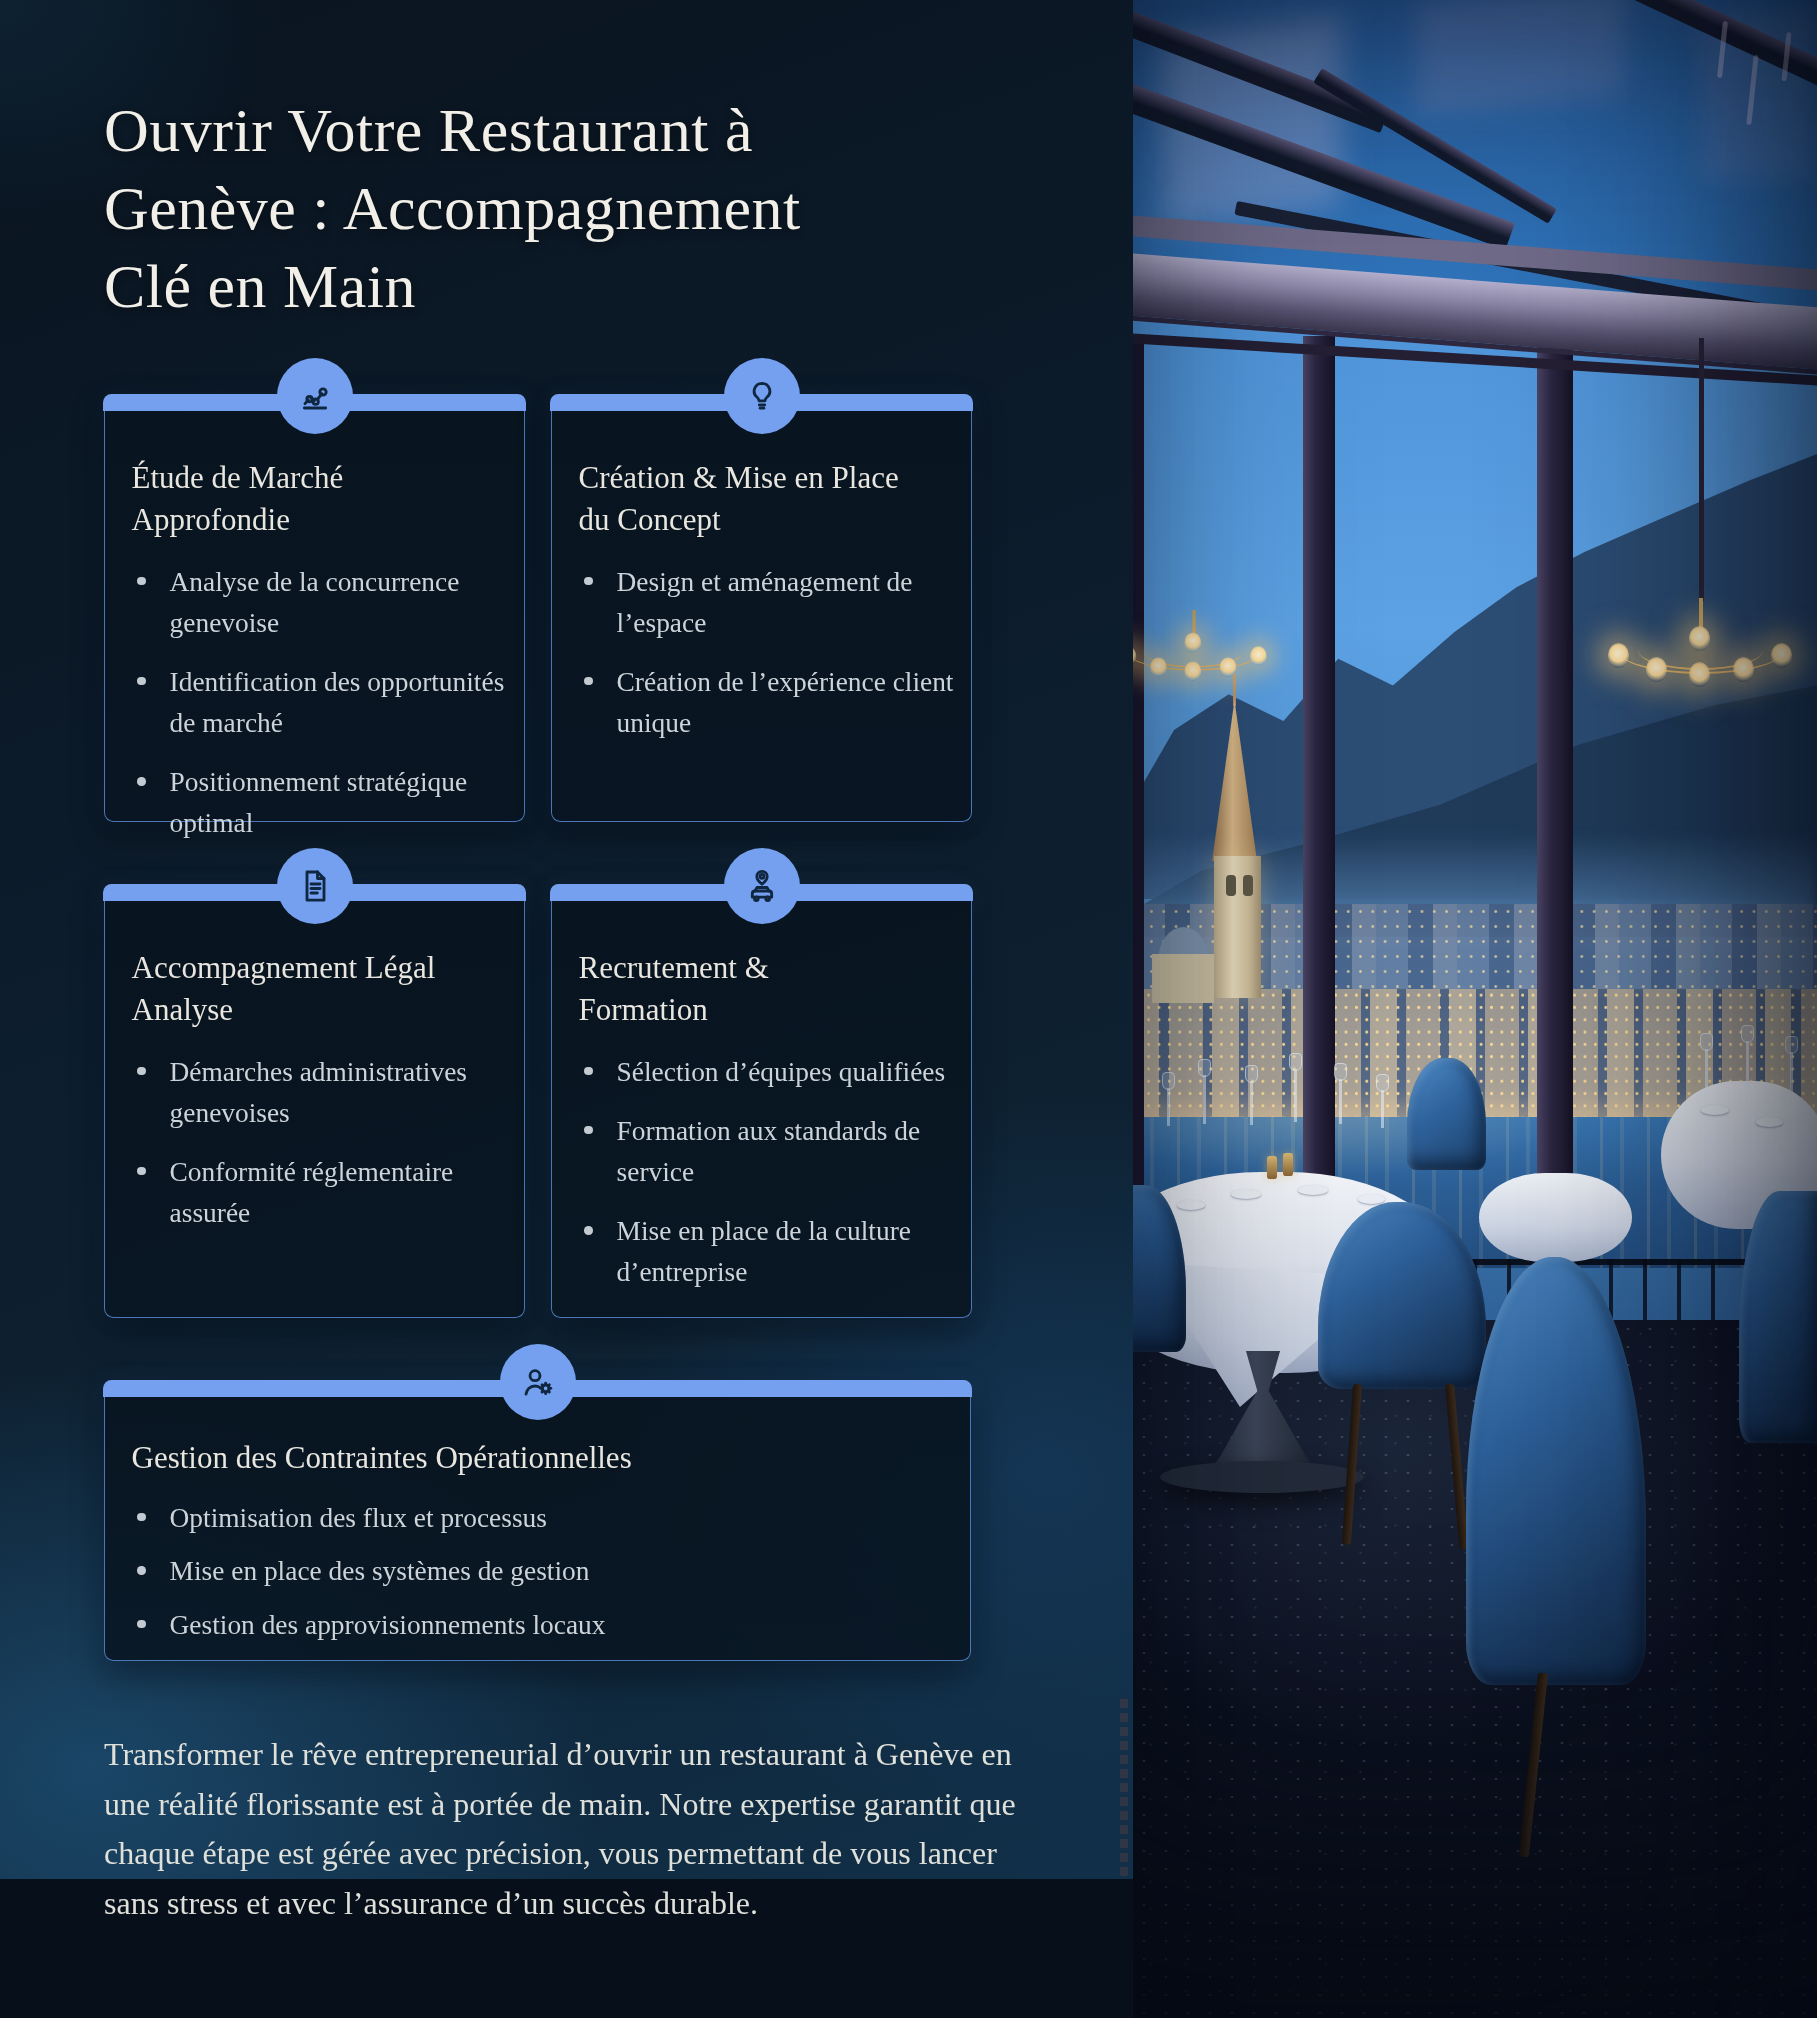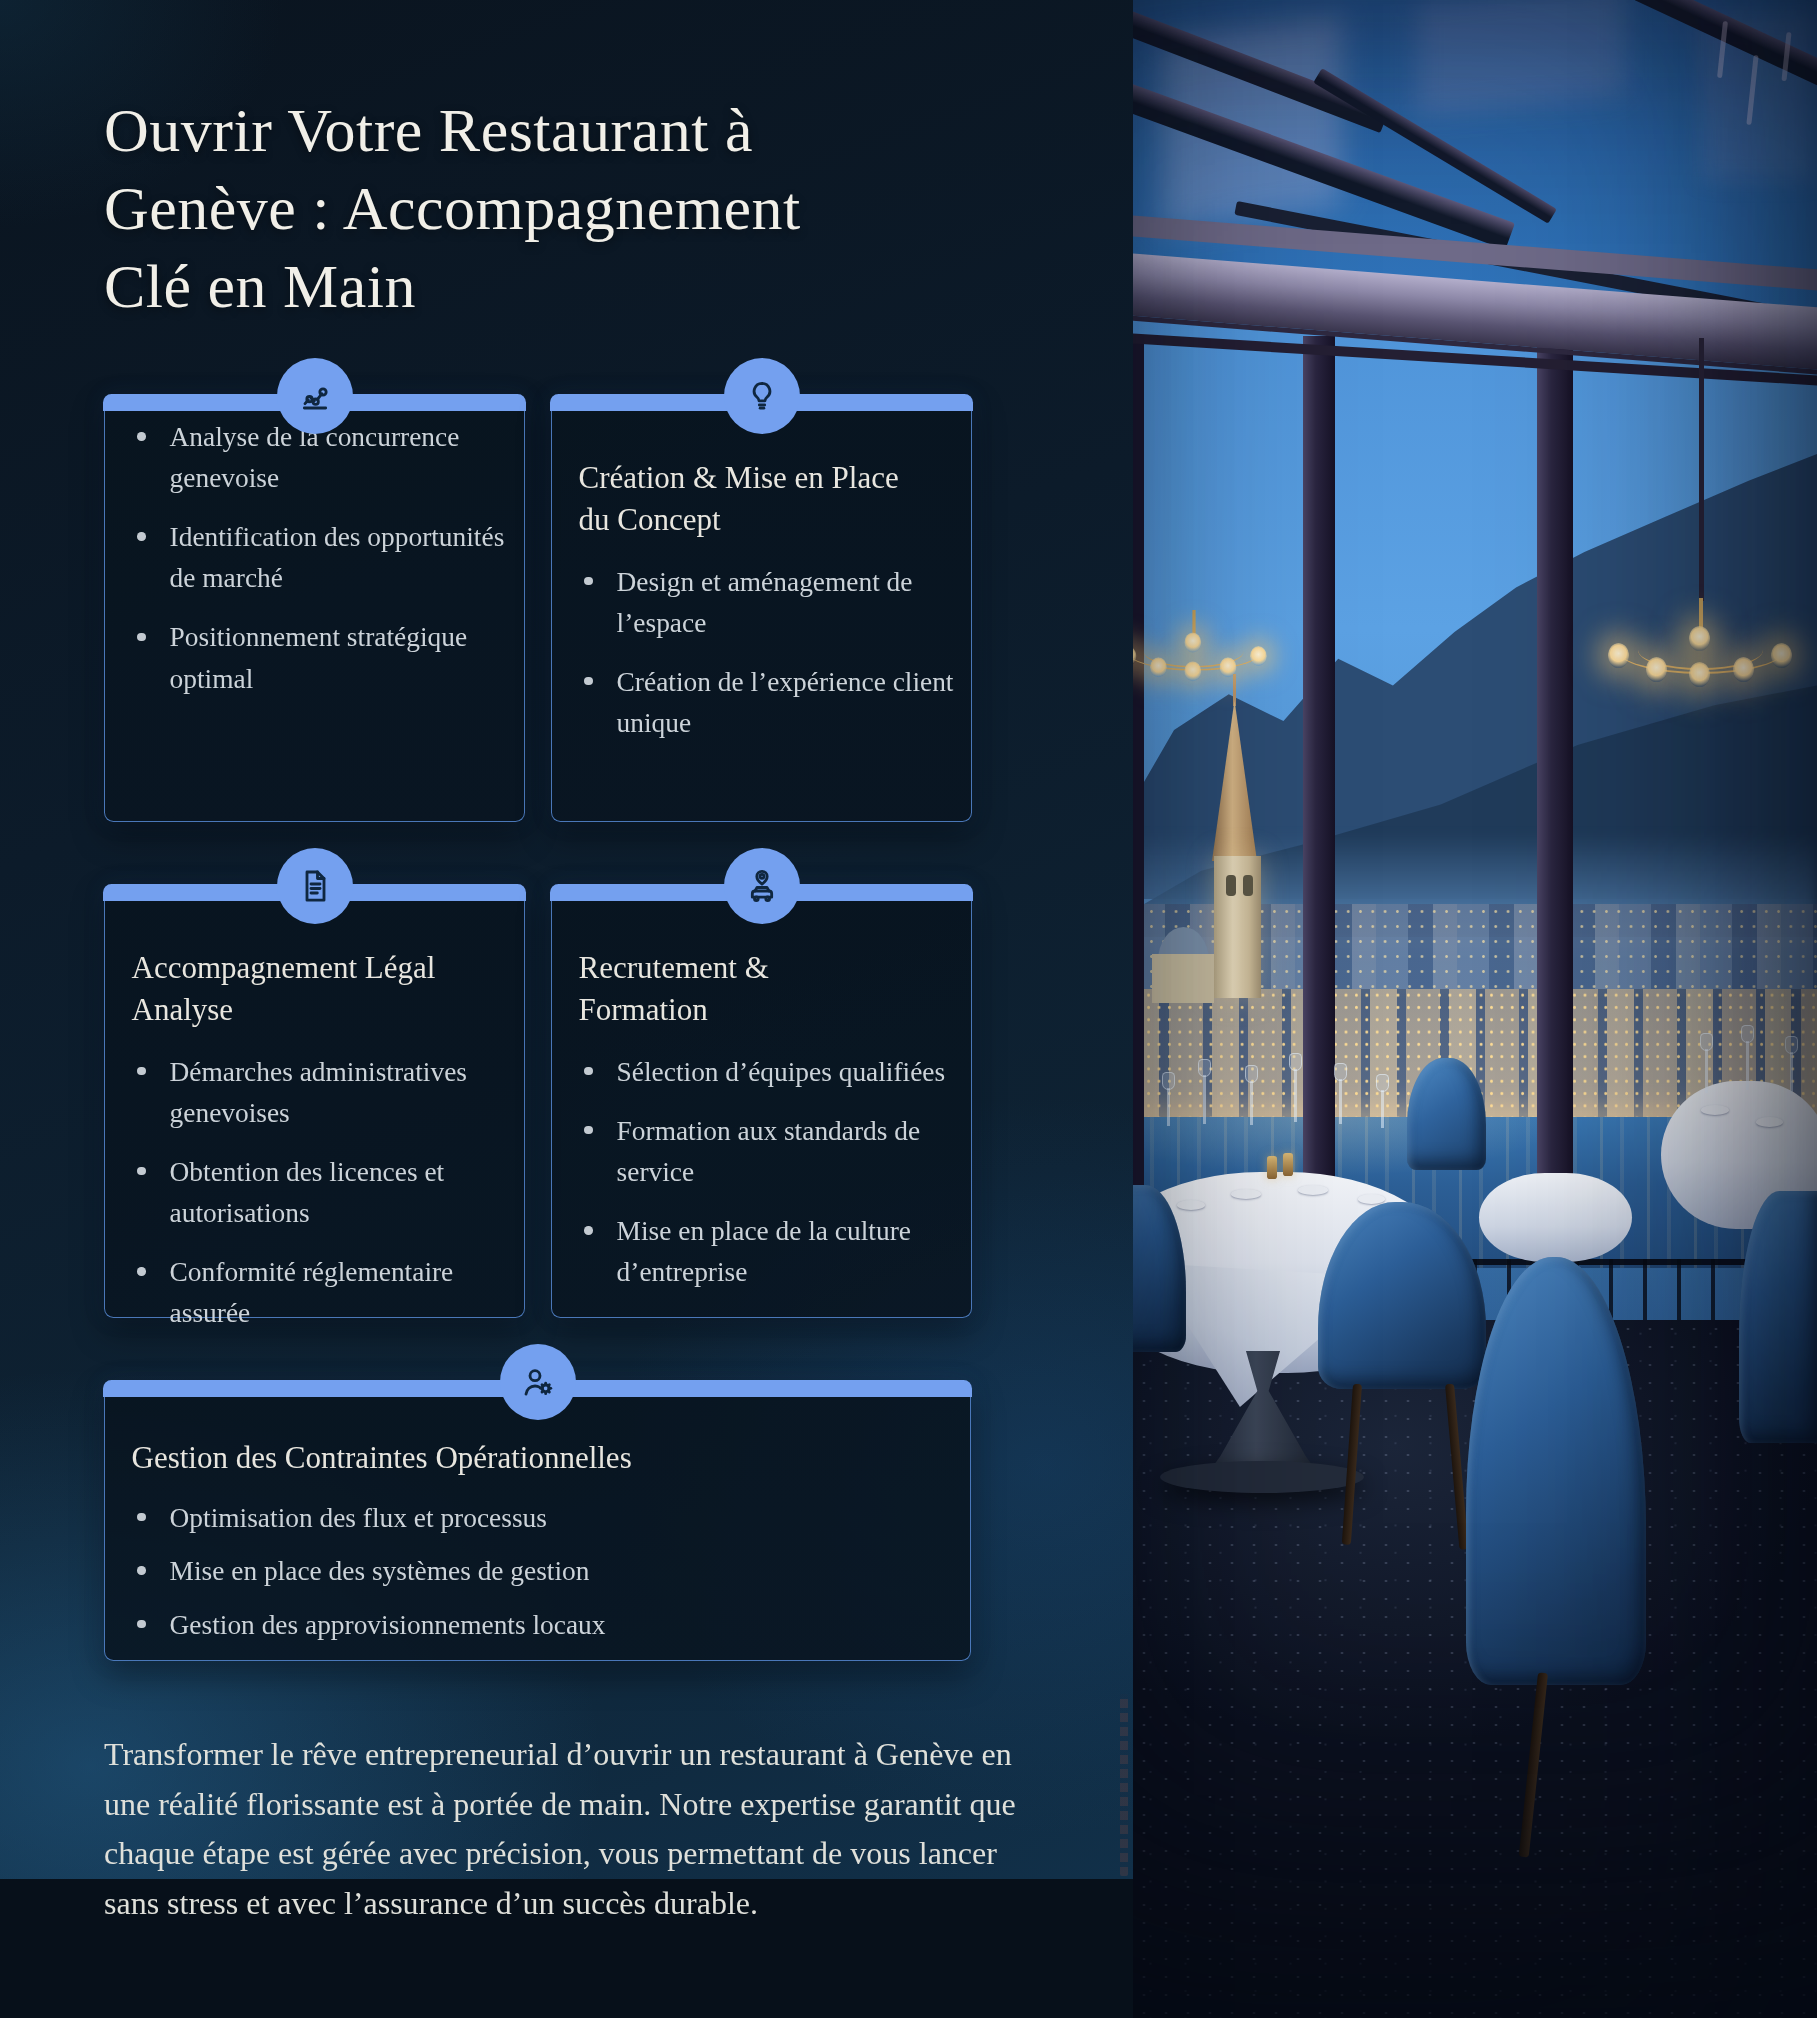--- a/index.html
+++ b/index.html
@@ -217,20 +217,24 @@
         <svg viewBox="0 0 24 24">
             <path d="M6 16.6l2-2.2"></path>
             <path d="M9.6 13.2l2 1.7"></path>
             <path d="M13.5 14l2.6-3.4"></path>
         <circle cx="8.7" cy="13.9" r="1.6"></circle>
             <circle cx="12.4" cy="15.4" r="1.6"></circle>
             <circle cx="16.8" cy="9.6" r="1.9"></circle>
         <path d="M5.6 19.2h12.8"></path>
           </svg>
       </div>
+      <h3>
+        <span>Étude de Marché</span>
+        <span>Approfondie</span>
+      </h3>
       <ul>
         <li>Analyse de la concurrence genevoise</li>
         <li>Identification des opportunités de marché</li>
         <li>Positionnement stratégique optimal</li>
       </ul>
     </section>
 
     <section class="card card-2">
       <div class="card-icon">
         <svg viewBox="0 0 24 24">
@@ -258,21 +262,20 @@
             <path d="M9.6 13.5h5.4"></path>
             <path d="M9.6 16.2h3.8"></path>
           </svg>
       </div>
       <h3>
         <span>Accompagnement Légal</span>
         <span>Analyse</span>
       </h3>
       <ul>
         <li>Démarches administratives genevoises</li>
-        <li>Obtention des licences et autorisations</li>
         <li>Conformité réglementaire assurée</li>
       </ul>
     </section>
 
     <section class="card card-4">
       <div class="card-icon">
         <svg viewBox="0 0 24 24">
             <path d="M12 3.2a3.1 3.1 0 0 1 3.1 3.1c0 2.3-3.1 4.5-3.1 4.5S8.9 8.6 8.9 6.3A3.1 3.1 0 0 1 12 3.2z"></path>
         <circle cx="12" cy="6.2" r="1.2"></circle>
         <path d="M7.8 15l1.2-2.1h6l1.2 2.1"></path>

